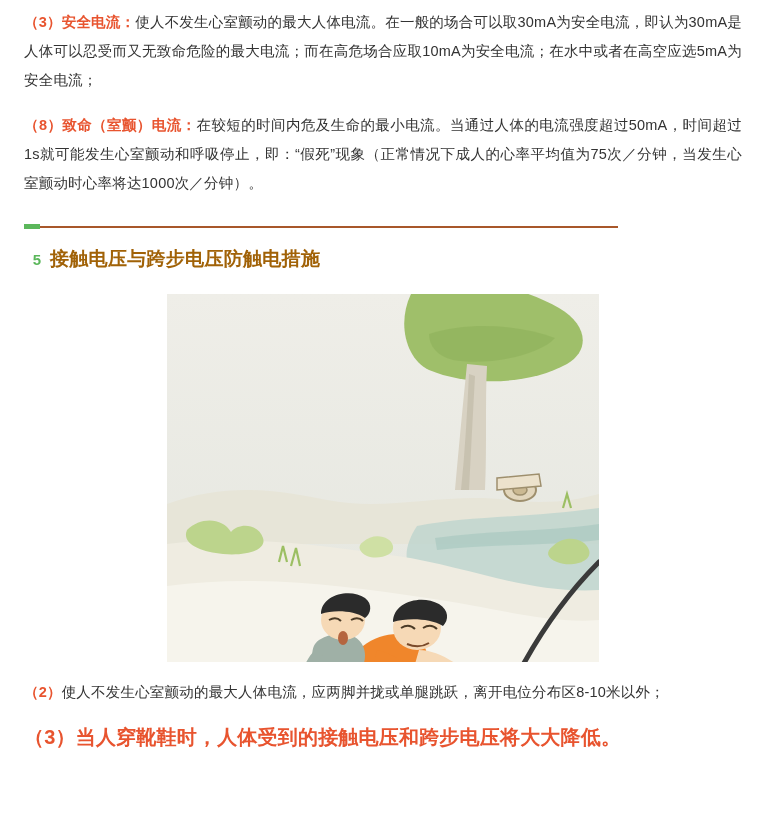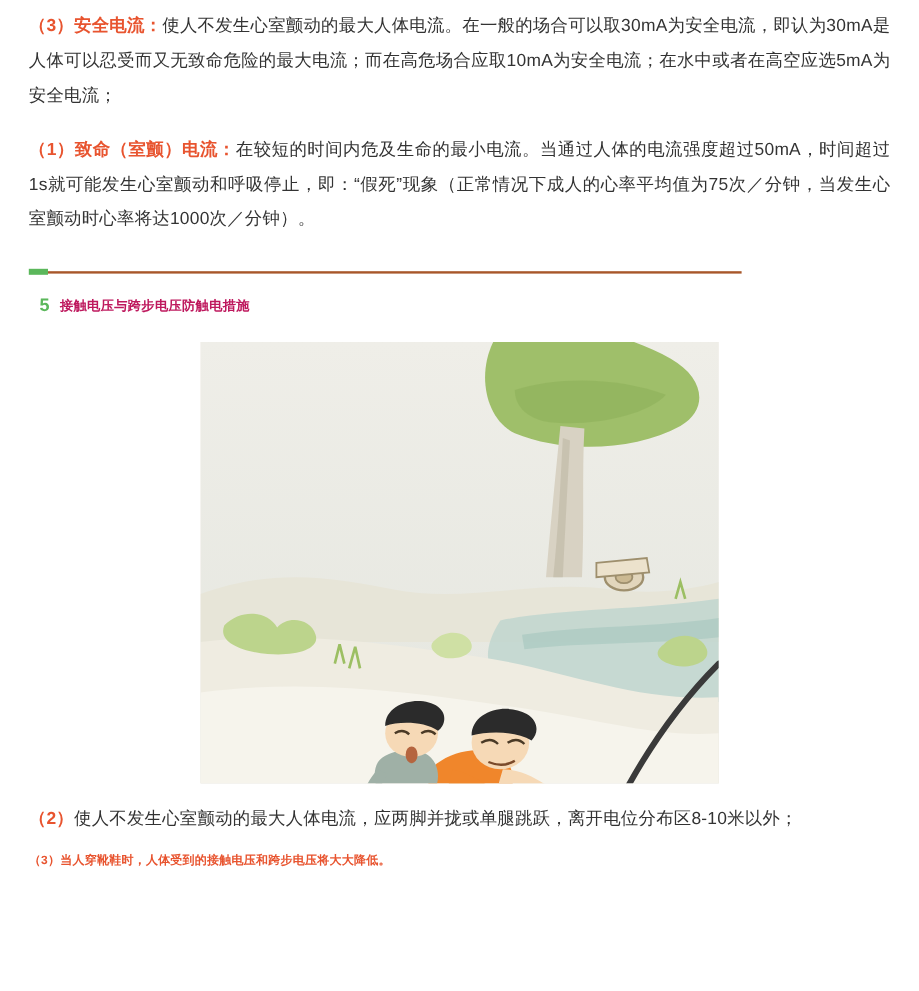--- a/index.html
+++ b/index.html
@@ -72,22 +72,22 @@
   }
   .sec-num {
     color: #5bb75b;
     font-size: 15px;
     font-weight: bold;
     width: 26px;
     text-align: center;
     flex: 0 0 26px;
   }
   .sec-title {
-    color: #be185d;
-    font-size: 11px;
+    color: #a16207;
+    font-size: 19px;
     font-weight: bold;
     letter-spacing: 0.3px;
   }
   
   .figure {
     margin: 22px auto 16px auto;
     width: 432px;
     height: 368px;
     position: relative;
     overflow: hidden;
@@ -95,40 +95,40 @@
   }
   .figure svg {
     display: block;
   }
   .bottom-list .para {
     margin-bottom: 10px;
   }
   .final-line {
     color: #e8542f;
     font-weight: bold;
-    font-size: 10px;
+    font-size: 20px;
     line-height: 2.0;
   }
   .final-line .num {
     color: #e8542f;
     font-weight: bold;
   }
 </style>
 </head>
 <body>
 
 <div class="page">
 
   <div>
     <p class="para">
       <span class="lead">（3）安全电流：</span><span class="lead-body">使人不发生心室颤动的最大人体电流。在一般的场合可以取30mA为安全电流，即认为30mA是人体可以忍受而又无致命危险的最大电流；而在高危场合应取10mA为安全电流；在水中或者在高空应选5mA为安全电流；</span>
     </p>
     <div class="blockgap"></div>
     <p class="para">
-      <span class="lead">（1）致命（室颤）电流：</span><span class="lead-body">在较短的时间内危及生命的最小电流。当通过人体的电流强度超过50mA，时间超过1s就可能发生心室颤动和呼吸停止，即：“假死”现象（正常情况下成人的心率平均值为75次／分钟，当发生心室颤动时心率将达1000次／分钟）。</span>
+      <span class="lead">（8）致命（室颤）电流：</span><span class="lead-body">在较短的时间内危及生命的最小电流。当通过人体的电流强度超过50mA，时间超过1s就可能发生心室颤动和呼吸停止，即：“假死”现象（正常情况下成人的心率平均值为75次／分钟，当发生心室颤动时心率将达1000次／分钟）。</span>
     </p>
   </div>
 
   <div class="section">
     <div class="rule-wrap">
       <div class="rule-left"></div>
       <div class="rule-right"></div>
     </div>
     <div class="section-head">
       <span class="sec-num">5</span>

